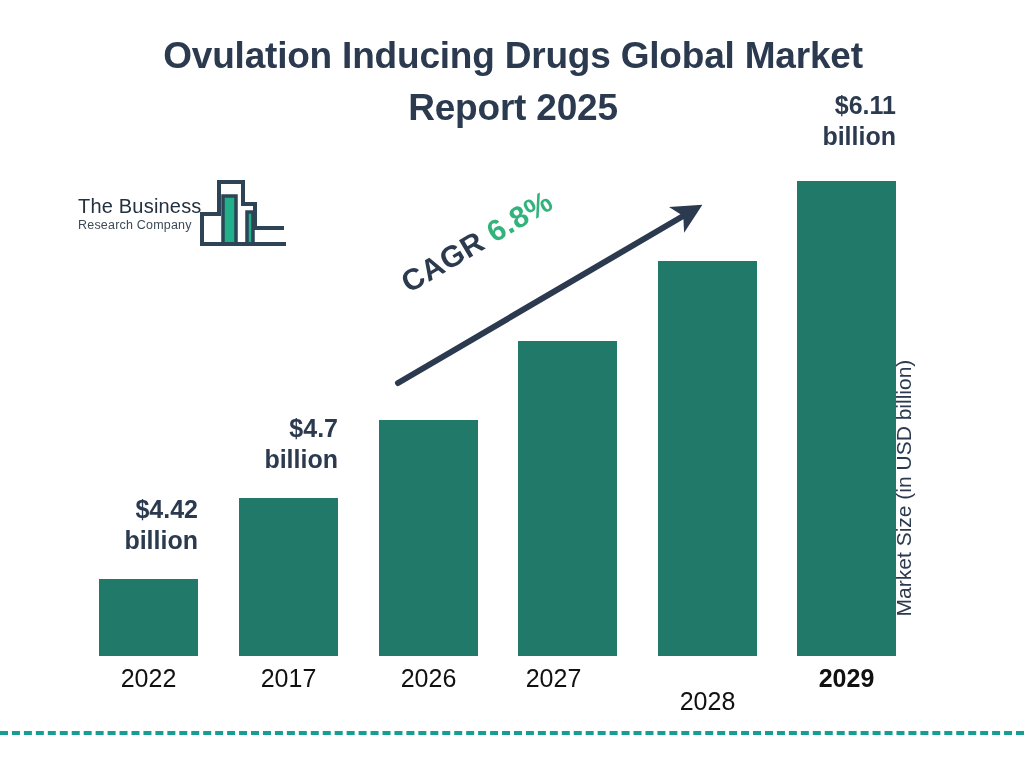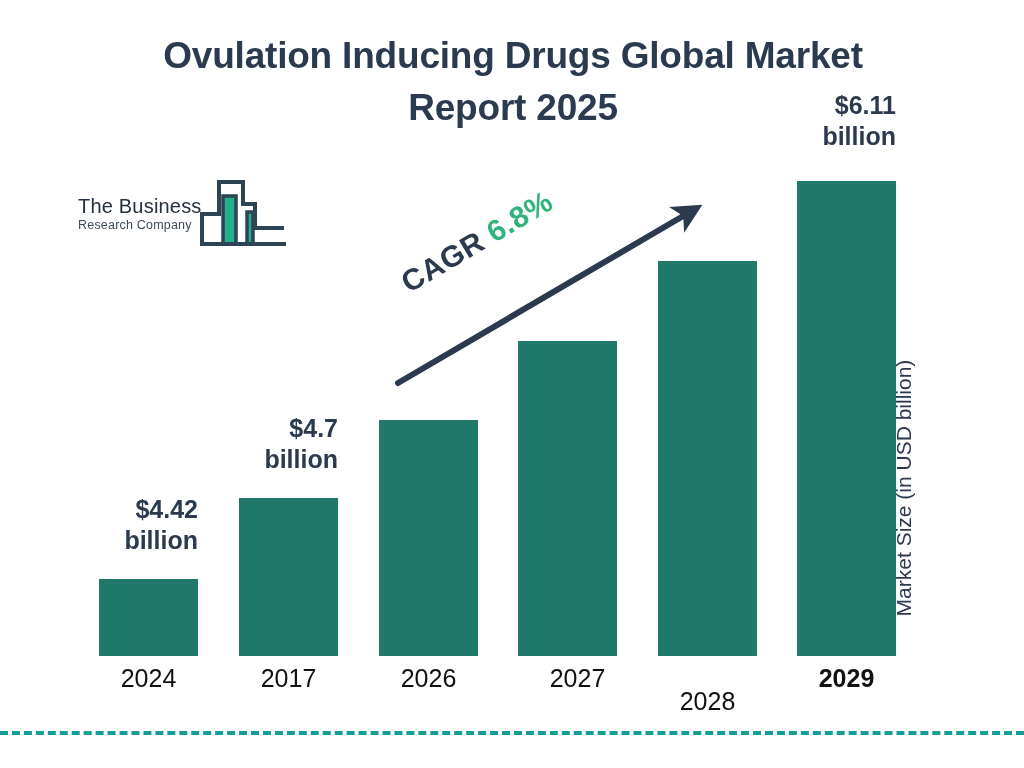--- a/index.html
+++ b/index.html
@@ -182,34 +182,34 @@
     </div>
   </div>
 
   <div class="plot">
 
     <div class="bar" style="left:99px; width:99px; top:579px; height:77px;"></div>
     <div class="bar-value" style="left:99px; width:99px; top:494px;">
       <span>$4.42</span><br>
       <span>billion</span>
     </div>
-    <div class="tick-label" style="left:99px; width:99px; top:663px;">2024</div>
+    <div class="tick-label" style="left:99px; width:99px; top:663px;">2022</div>
 
     <div class="bar" style="left:239px; width:99px; top:498px; height:158px;"></div>
     <div class="bar-value" style="left:239px; width:99px; top:393px;margin-top:20px;">
       <span>$4.7</span><br>
       <span>billion</span>
     </div>
     <div class="tick-label" style="left:239px; width:99px; top:663px;">2017</div>
 
     <div class="bar" style="left:379px; width:99px; top:420px; height:236px;"></div>
     <div class="tick-label" style="left:379px; width:99px; top:663px;">2026</div>
 
     <div class="bar" style="left:518px; width:99px; top:341px; height:315px;"></div>
-    <div class="tick-label" style="left:528px; width:99px; top:663px;">2027</div>
+    <div class="tick-label" style="left:504px; width:99px; top:663px;">2027</div>
 
     <div class="bar" style="left:658px; width:99px; top:261px; height:395px;"></div>
     <div class="tick-label" style="left:658px; width:99px; top:686px;">2028</div>
 
     <div class="bar" style="left:797px; width:99px; top:181px; height:475px;"></div>
     <div class="bar-value" style="left:797px; width:99px; top:90px;">
       <span>$6.11</span><br>
       <span>billion</span>
     </div>
     <div class="tick-label" style="left:797px; width:99px; top:663px;font-weight:bold;">2029</div>

